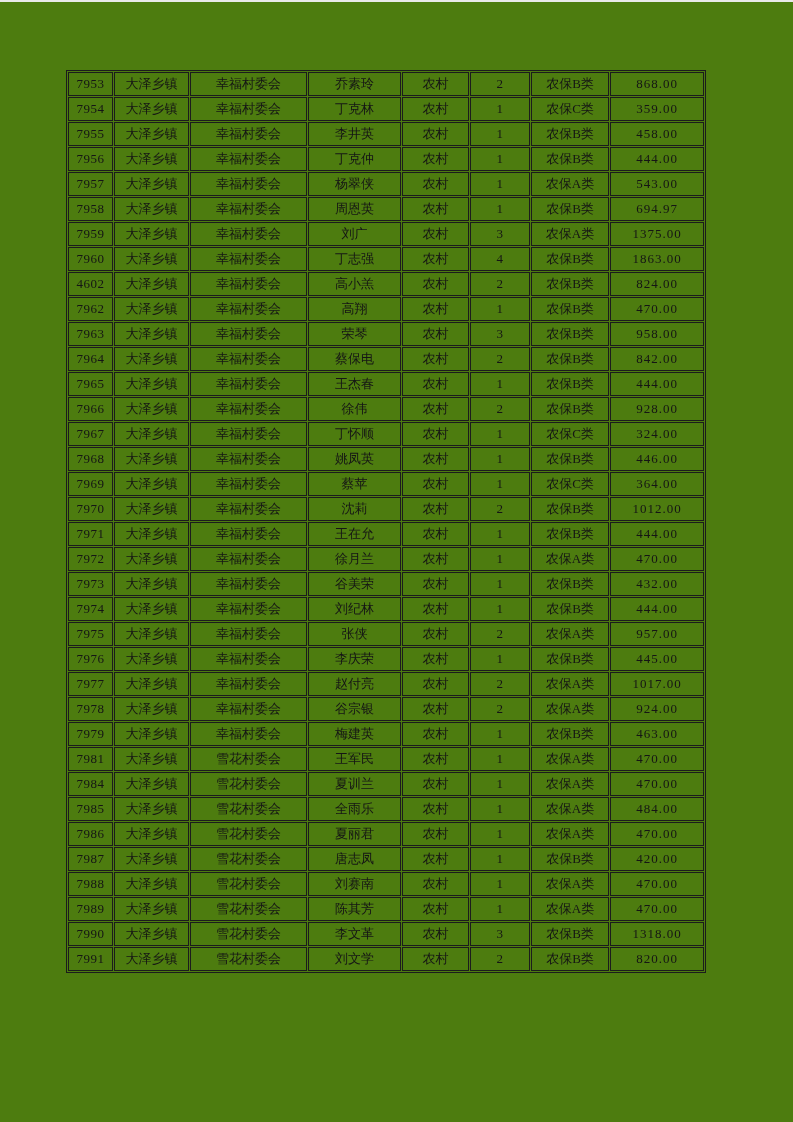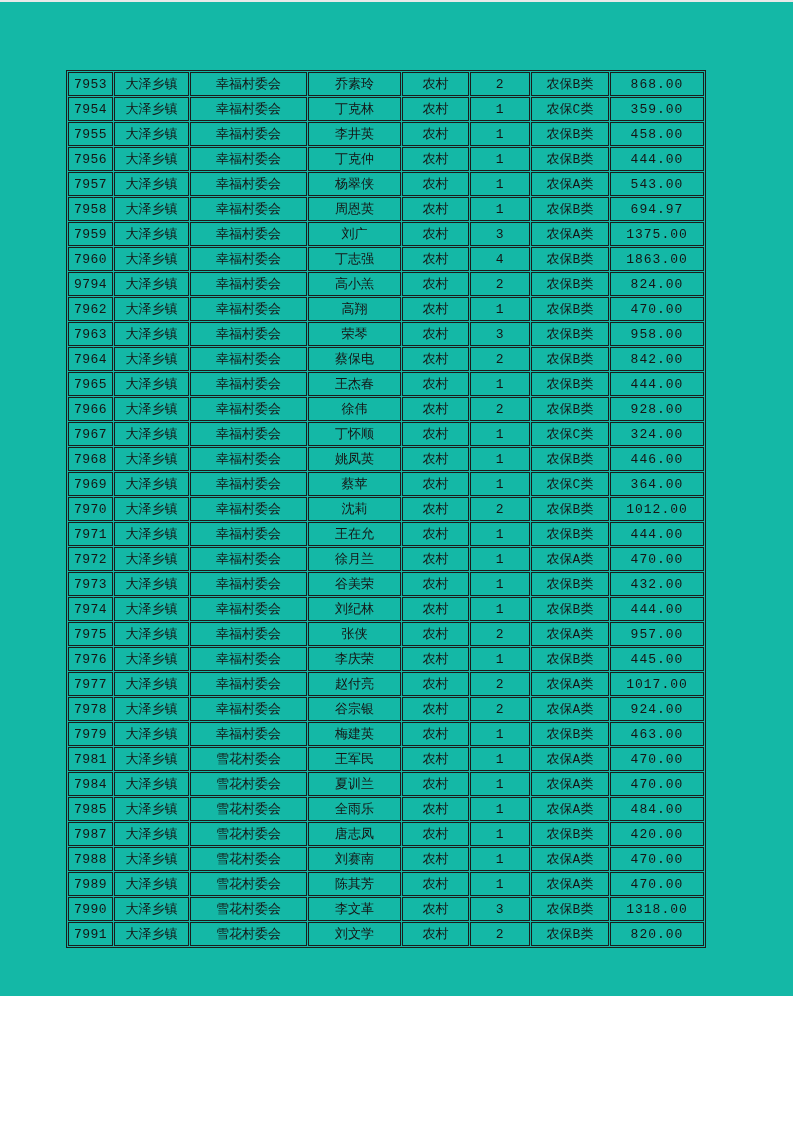--- a/index.html
+++ b/index.html
@@ -1,22 +1,22 @@
 <!DOCTYPE html>
 <html><head>
 <meta charset="utf-8">
 <style>
   html, body { margin: 0; padding: 0; background: #ffffff; }
   .page {
     position: relative;
     width: 793px;
-    height: 996px;
-    background: #14b8a6;
+    height: 1122px;
+    background: #4d7c0f;
     overflow: hidden;
-    font-family: Liberation Mono, monospace;
+    font-family: Liberation Serif, serif;
   }
   .top-edge {
     position: absolute;
     top: 0; left: 0; right: 0;
     height: 2px;
     background: #e9e9e9;
   }
   table.benefits {
     position: absolute;
     left: 66px;
@@ -141,21 +141,21 @@
           <td class="num">7960</td>
           <td>大泽乡镇</td>
           <td>幸福村委会</td>
           <td>丁志强</td>
           <td>农村</td>
           <td class="num">4</td>
           <td>农保B类</td>
           <td class="amt">1863.00</td>
         </tr>
         <tr>
-          <td class="num">9794</td>
+          <td class="num">4602</td>
           <td>大泽乡镇</td>
           <td>幸福村委会</td>
           <td>高小羔</td>
           <td>农村</td>
           <td class="num">2</td>
           <td>农保B类</td>
           <td class="amt">824.00</td>
         </tr>
         <tr>
           <td class="num">7962</td>
@@ -359,20 +359,30 @@
         </tr>
         <tr>
           <td class="num">7985</td>
           <td>大泽乡镇</td>
           <td>雪花村委会</td>
           <td>全雨乐</td>
           <td>农村</td>
           <td class="num">1</td>
           <td>农保A类</td>
           <td class="amt">484.00</td>
+        </tr>
+        <tr>
+          <td class="num">7986</td>
+          <td>大泽乡镇</td>
+          <td>雪花村委会</td>
+          <td>夏丽君</td>
+          <td>农村</td>
+          <td class="num">1</td>
+          <td>农保A类</td>
+          <td class="amt">470.00</td>
         </tr>
         <tr>
           <td class="num">7987</td>
           <td>大泽乡镇</td>
           <td>雪花村委会</td>
           <td>唐志凤</td>
           <td>农村</td>
           <td class="num">1</td>
           <td>农保B类</td>
           <td class="amt">420.00</td>

